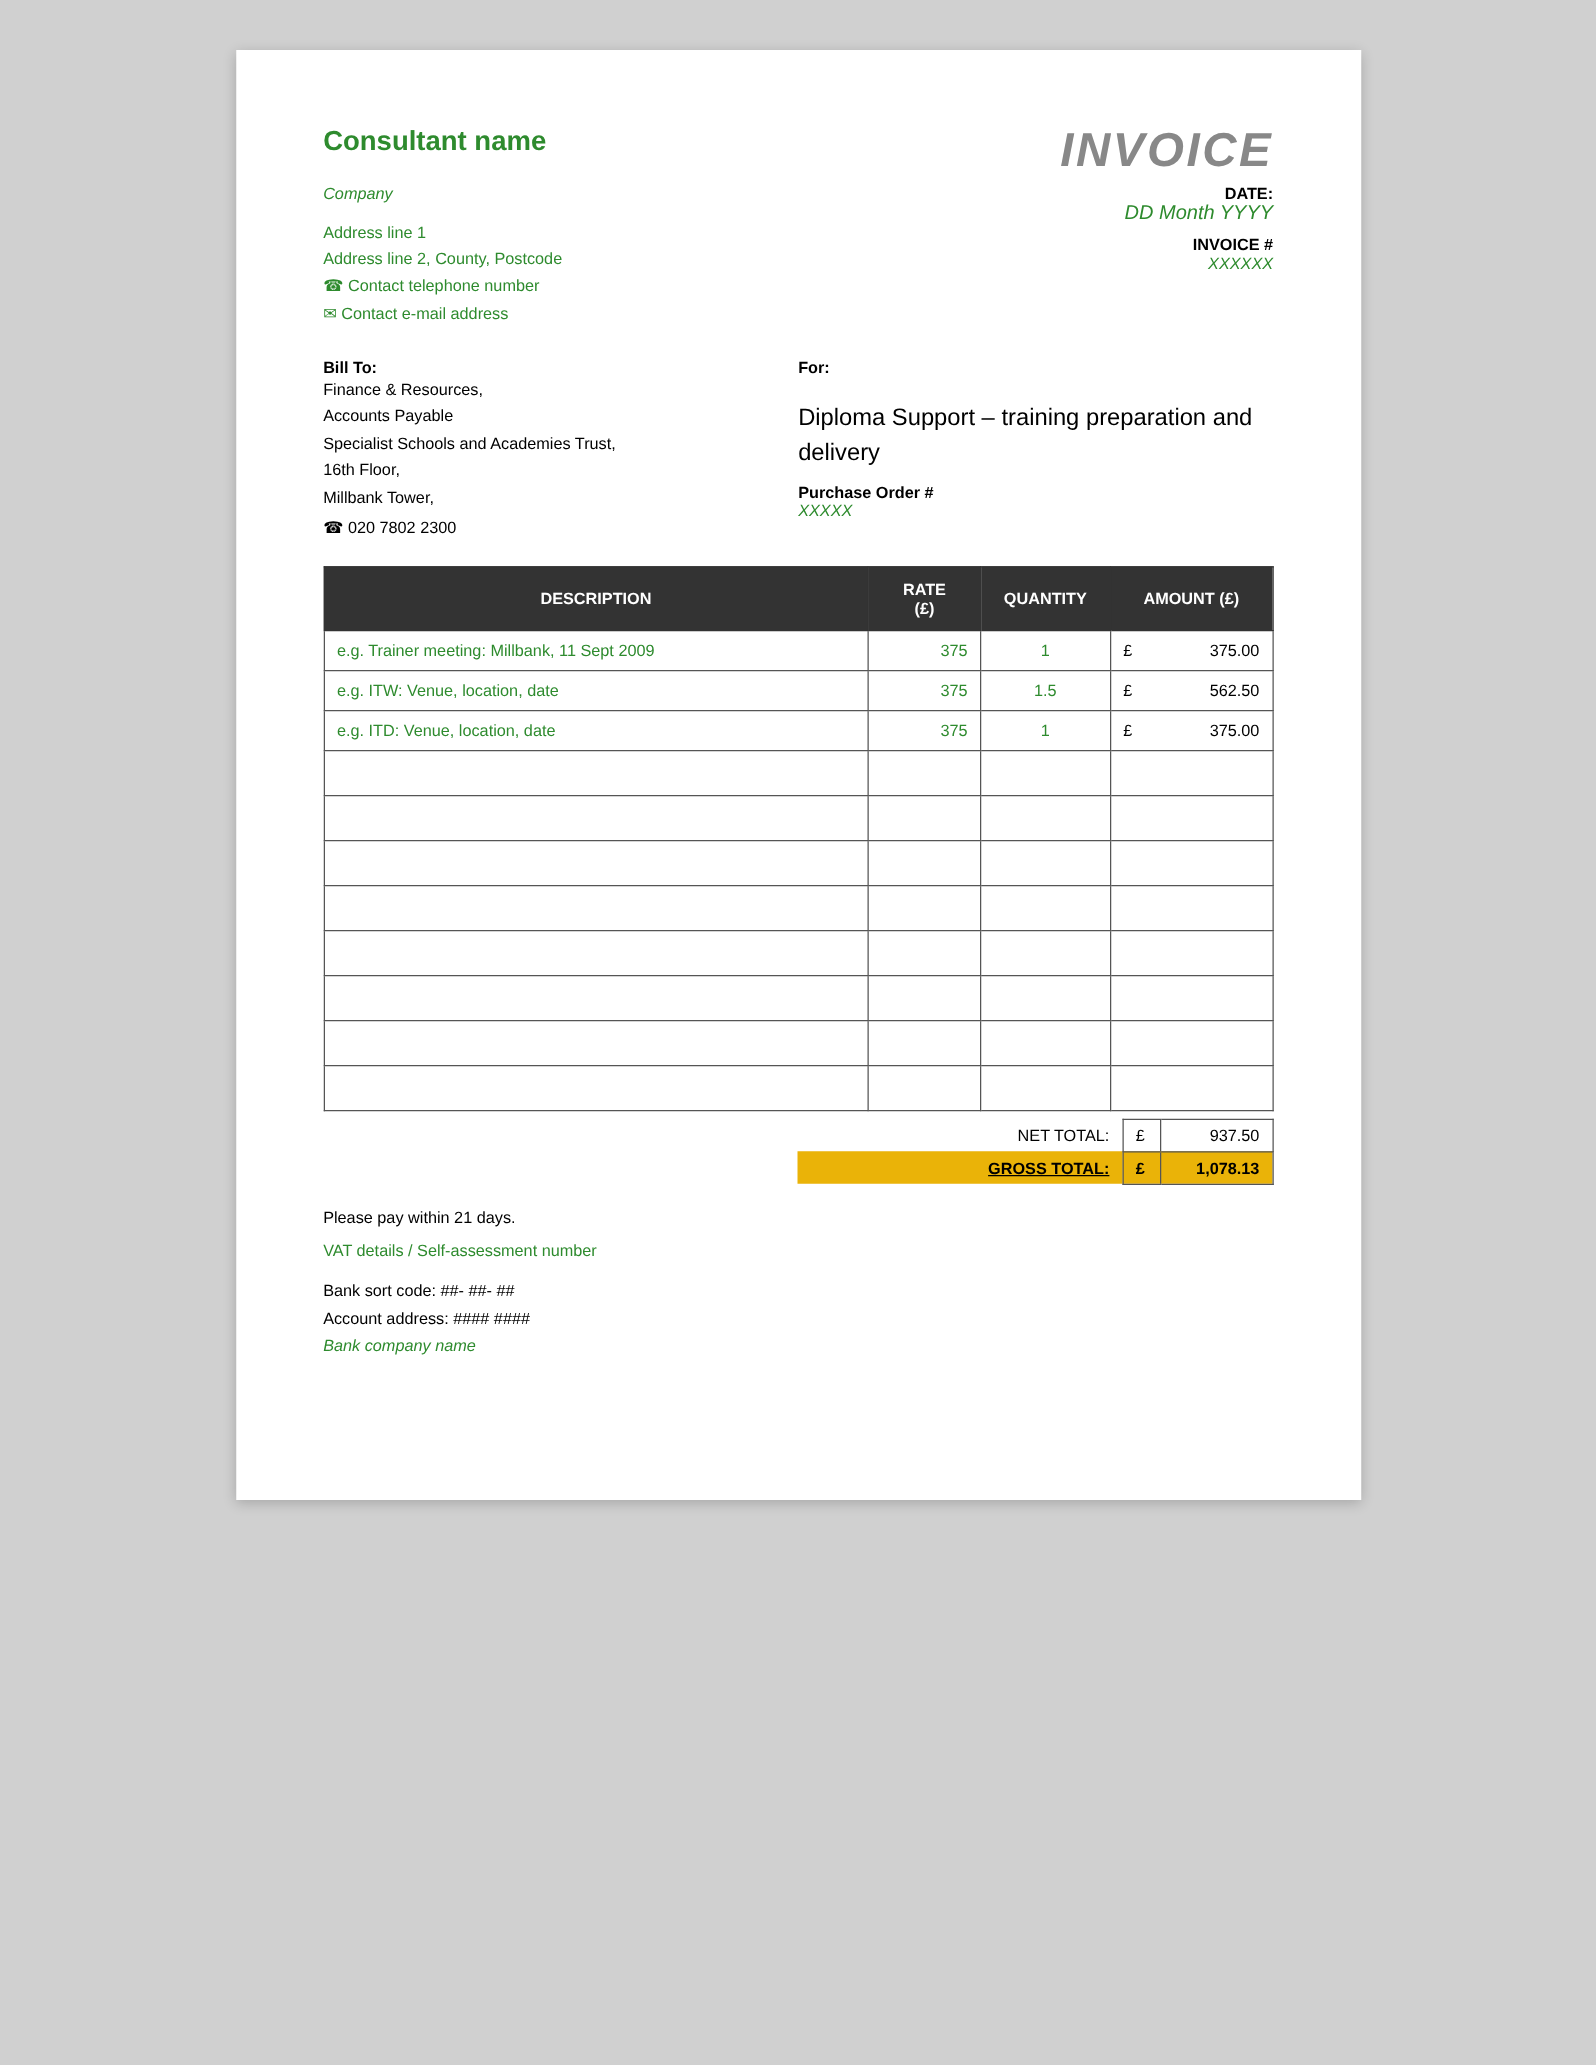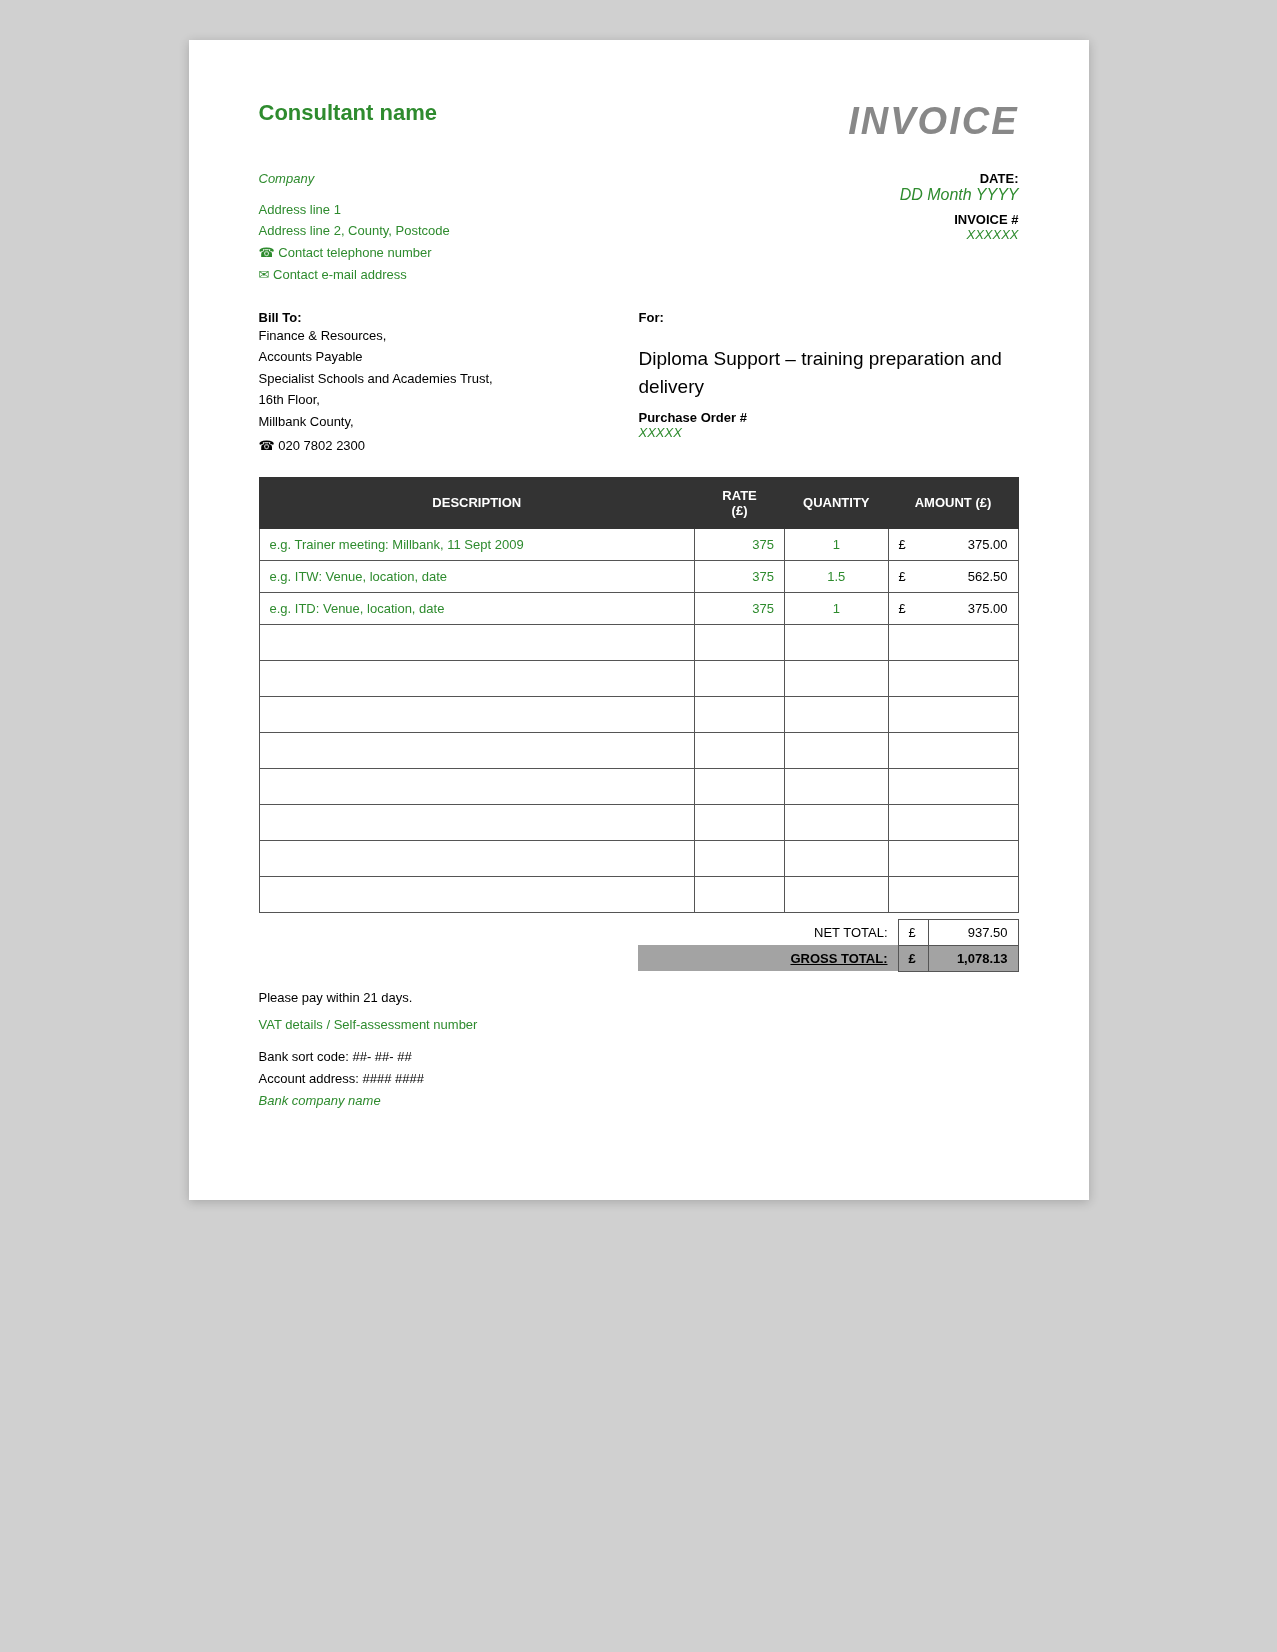--- a/index.html
+++ b/index.html
@@ -18,21 +18,21 @@
       width: 900px;
       min-height: 1160px;
       padding: 60px 70px 60px 70px;
       box-shadow: 0 2px 10px rgba(0,0,0,0.2);
     }
     
     .header {
       display: flex;
       justify-content: space-between;
       align-items: flex-start;
-      margin-bottom: 28px;
+      margin-bottom: 4px;
     }
     .consultant-name {
       color: #2e8b2e;
       font-size: 22px;
       font-weight: bold;
     }
     .invoice-title {
       font-size: 38px;
       font-weight: bold;
       color: #888;
@@ -193,21 +193,21 @@
       width: 30px;
       border-left: 1px solid #555;
       border-right: none;
     }
     .totals-table .total-amount {
       text-align: right;
       width: 90px;
     }
     .totals-table .gross-row td {
       font-weight: bold;
-      background: #a3a3a3;
+      background: #eab308;
     }
     .totals-table .gross-label {
       text-decoration: underline;
     }
     
     .footer {
       margin-top: 18px;
     }
     .footer .pay-notice {
       font-size: 13px;
@@ -259,21 +259,21 @@
   </div>
 
   <div class="billing-section">
     <div class="bill-to">
       <div class="bill-label">Bill To:</div>
       <div class="bill-details">
         <div>Finance &amp; Resources,</div>
         <div>Accounts Payable</div>
         <div>Specialist Schools and Academies Trust,</div>
         <div>16th Floor,</div>
-        <div>Millbank County,</div>
+        <div>Millbank Tower,</div>
       </div>
       <div class="phone">☎ 020 7802 2300</div>
     </div>
 
     <div class="for-section">
       <div class="for-label">For:</div>
       <div class="for-description">Diploma Support – training preparation and delivery</div>
       <div class="po-label">Purchase Order #</div>
       <div class="po-number">XXXXX</div>
     </div>

